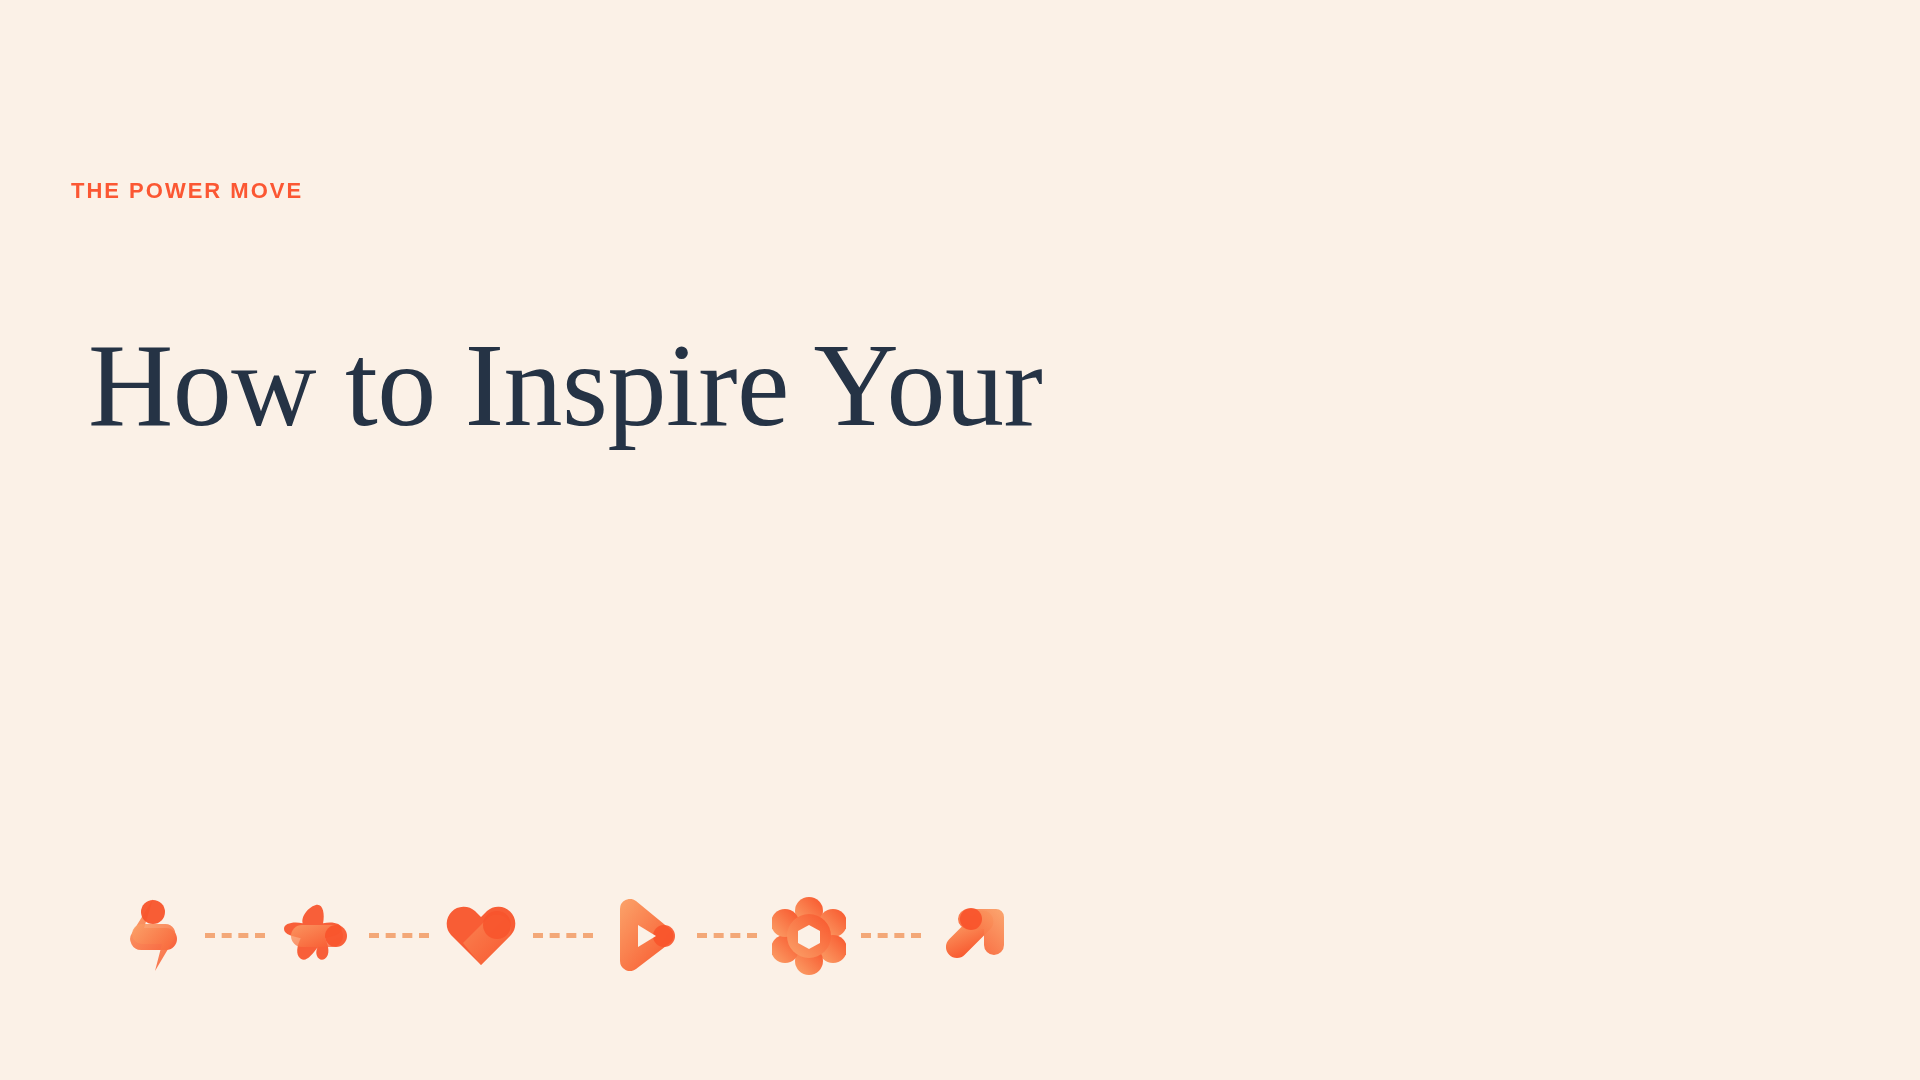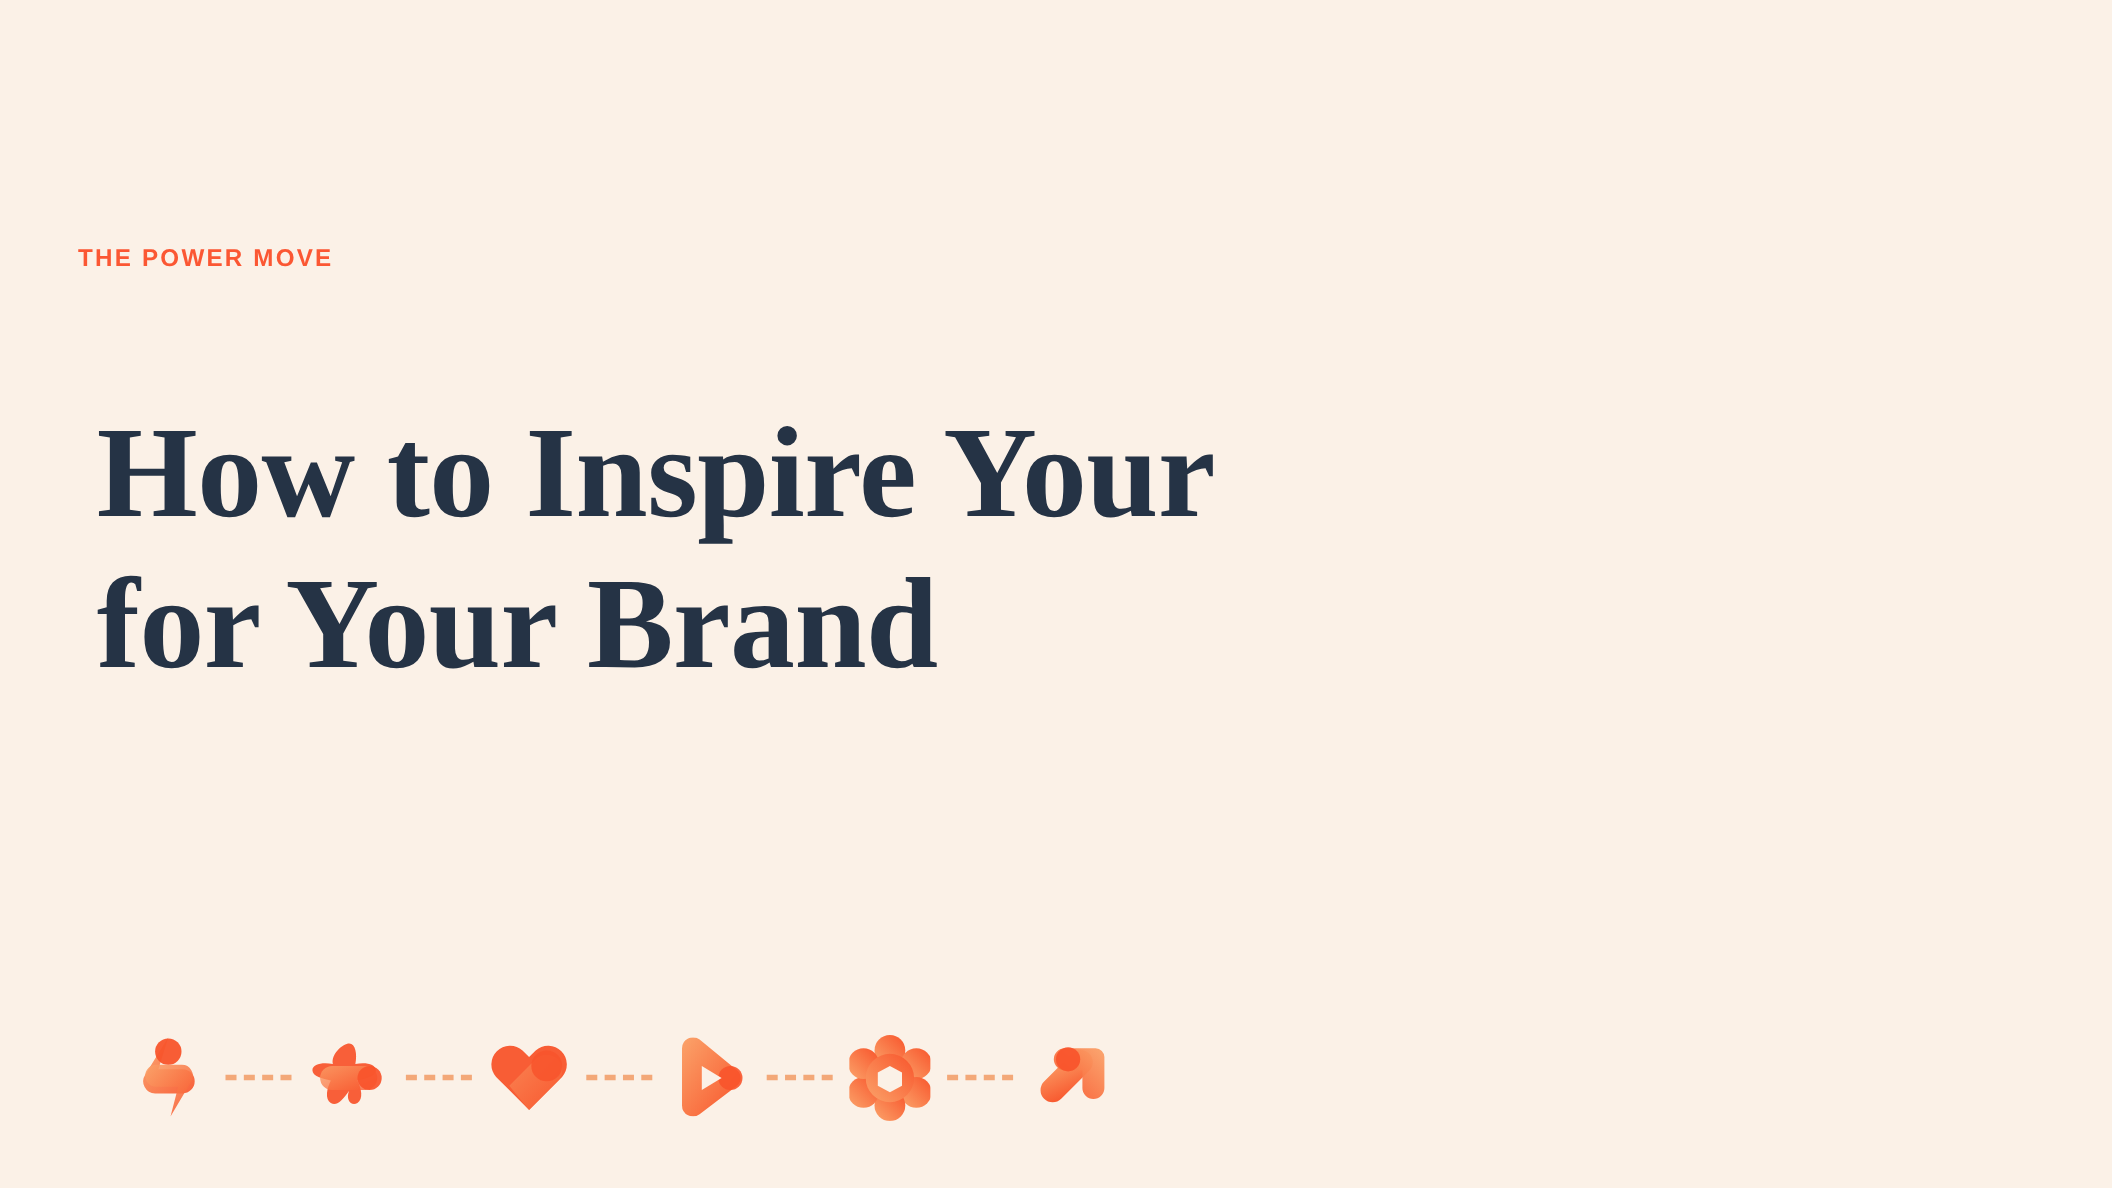--- a/index.html
+++ b/index.html
@@ -13,21 +13,20 @@
   body {
     background: #fbf1e7;
     font-family: "Liberation Sans", sans-serif;
     position: relative;
   }
 
   .slide {
     position: absolute;
     inset: 0;
     background: #fbf1e7;
-    margin-top: 44px;
   }
 
   
   .eyebrow {
     position: absolute;
     left: 71px;
     top: 180px;
     font-family: "Liberation Sans", sans-serif;
     font-size: 22px;
     font-weight: 700;
@@ -38,21 +37,21 @@
   }
 
   
   .headline {
     position: absolute;
     left: 88px;
     top: 318px;
     width: 1640px;
     font-family: "Liberation Serif", "DejaVu Serif", serif;
     font-size: 118px;
-    font-weight: 700;
+    font-weight: 400;
     line-height: 1.16;
     letter-spacing: -0.5px;
     color: #253345;
   }
   .headline .hl-line { display: block; white-space: nowrap; }
 
   
   .icon-strip {
     position: absolute;
     left: 110px;
@@ -88,21 +87,20 @@
 </style>
 </head>
 <body>
 
 <div class="slide">
 
   <div class="eyebrow">THE POWER MOVE</div>
 
   <div class="headline">
     <span class="hl-line">How to Inspire Your</span>
-    <span class="hl-line">for Your Brand</span>
   </div>
 
   <div class="icon-strip">
 
     <div class="icon-slot">
       <svg width="62" height="80" viewBox="0 0 62 80" aria-hidden="true">
         <defs>
           <linearGradient id="gA" x1="0" y1="0" x2="1" y2="1">
             <stop offset="0%" stop-color="#fba36a"></stop>
             <stop offset="100%" stop-color="#f8542b"></stop>

